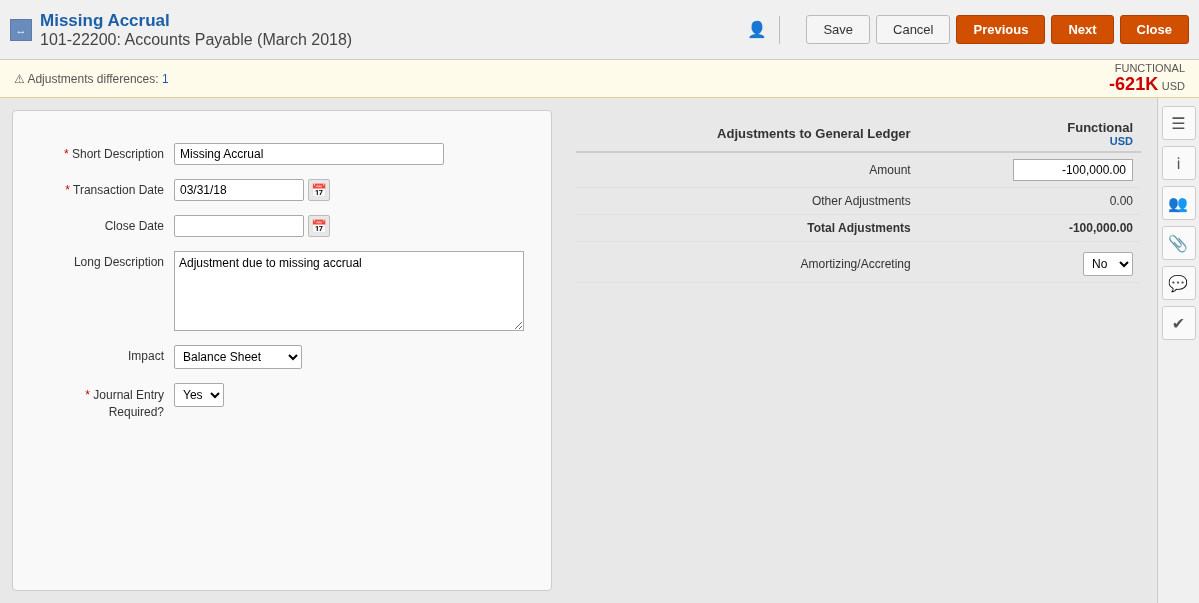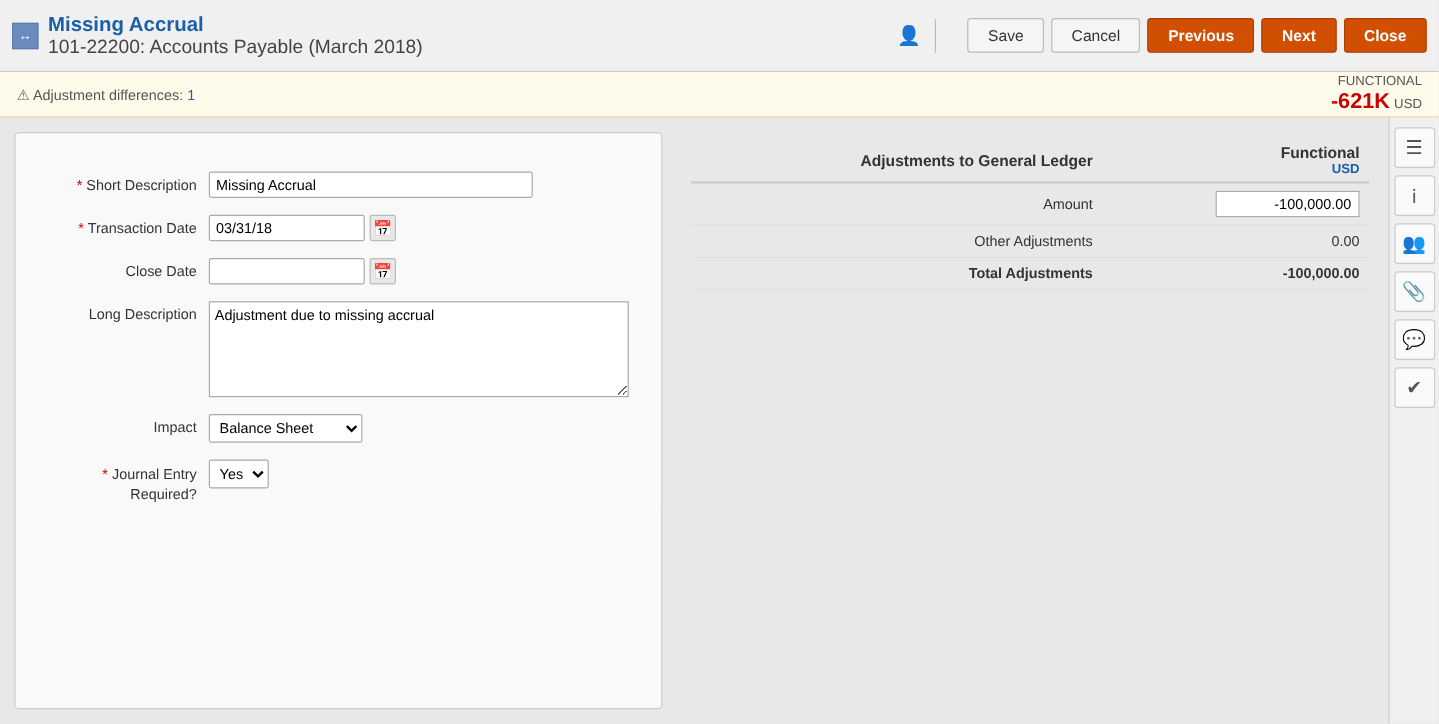--- a/index.html
+++ b/index.html
@@ -209,21 +209,21 @@
     <button class="btn btn-default">Save</button>
     <button class="btn btn-default">Cancel</button>
     <button class="btn btn-orange">Previous</button>
     <button class="btn btn-orange">Next</button>
     <button class="btn btn-orange">Close</button>
   </div>
 </div>
 
 <div class="alert-bar">
   <div class="alert-text">
-    ⚠ <span>Adjustment differences:</span> <a href="#">1</a>
+    ⚠ <span>Adjustments differences:</span> <a href="#">1</a>
   </div>
   <div class="functional-block">
     <div class="functional-label">FUNCTIONAL</div>
     <span class="functional-value">-621K</span>
     <span class="functional-usd">USD</span>
   </div>
 </div>
 
 <div class="main-content">
 
@@ -299,20 +299,29 @@
           </td>
         </tr>
         <tr>
           <td class="row-label">Other Adjustments</td>
           <td>0.00</td>
         </tr>
         <tr class="total-row">
           <td class="row-label">Total Adjustments</td>
           <td>-100,000.00</td>
         </tr>
+        <tr class="amort-row">
+          <td class="row-label">Amortizing/Accreting</td>
+          <td>
+            <select class="select-ctrl">
+              <option>No</option>
+              <option>Yes</option>
+            </select>
+          </td>
+        </tr>
       </tbody>
     </table>
   </div>
 
   <div class="sidebar">
     <div class="sidebar-icon">☰</div>
     <div class="sidebar-icon">ℹ</div>
     <div class="sidebar-icon">👥</div>
     <div class="sidebar-icon">📎</div>
     <div class="sidebar-icon">💬</div>

